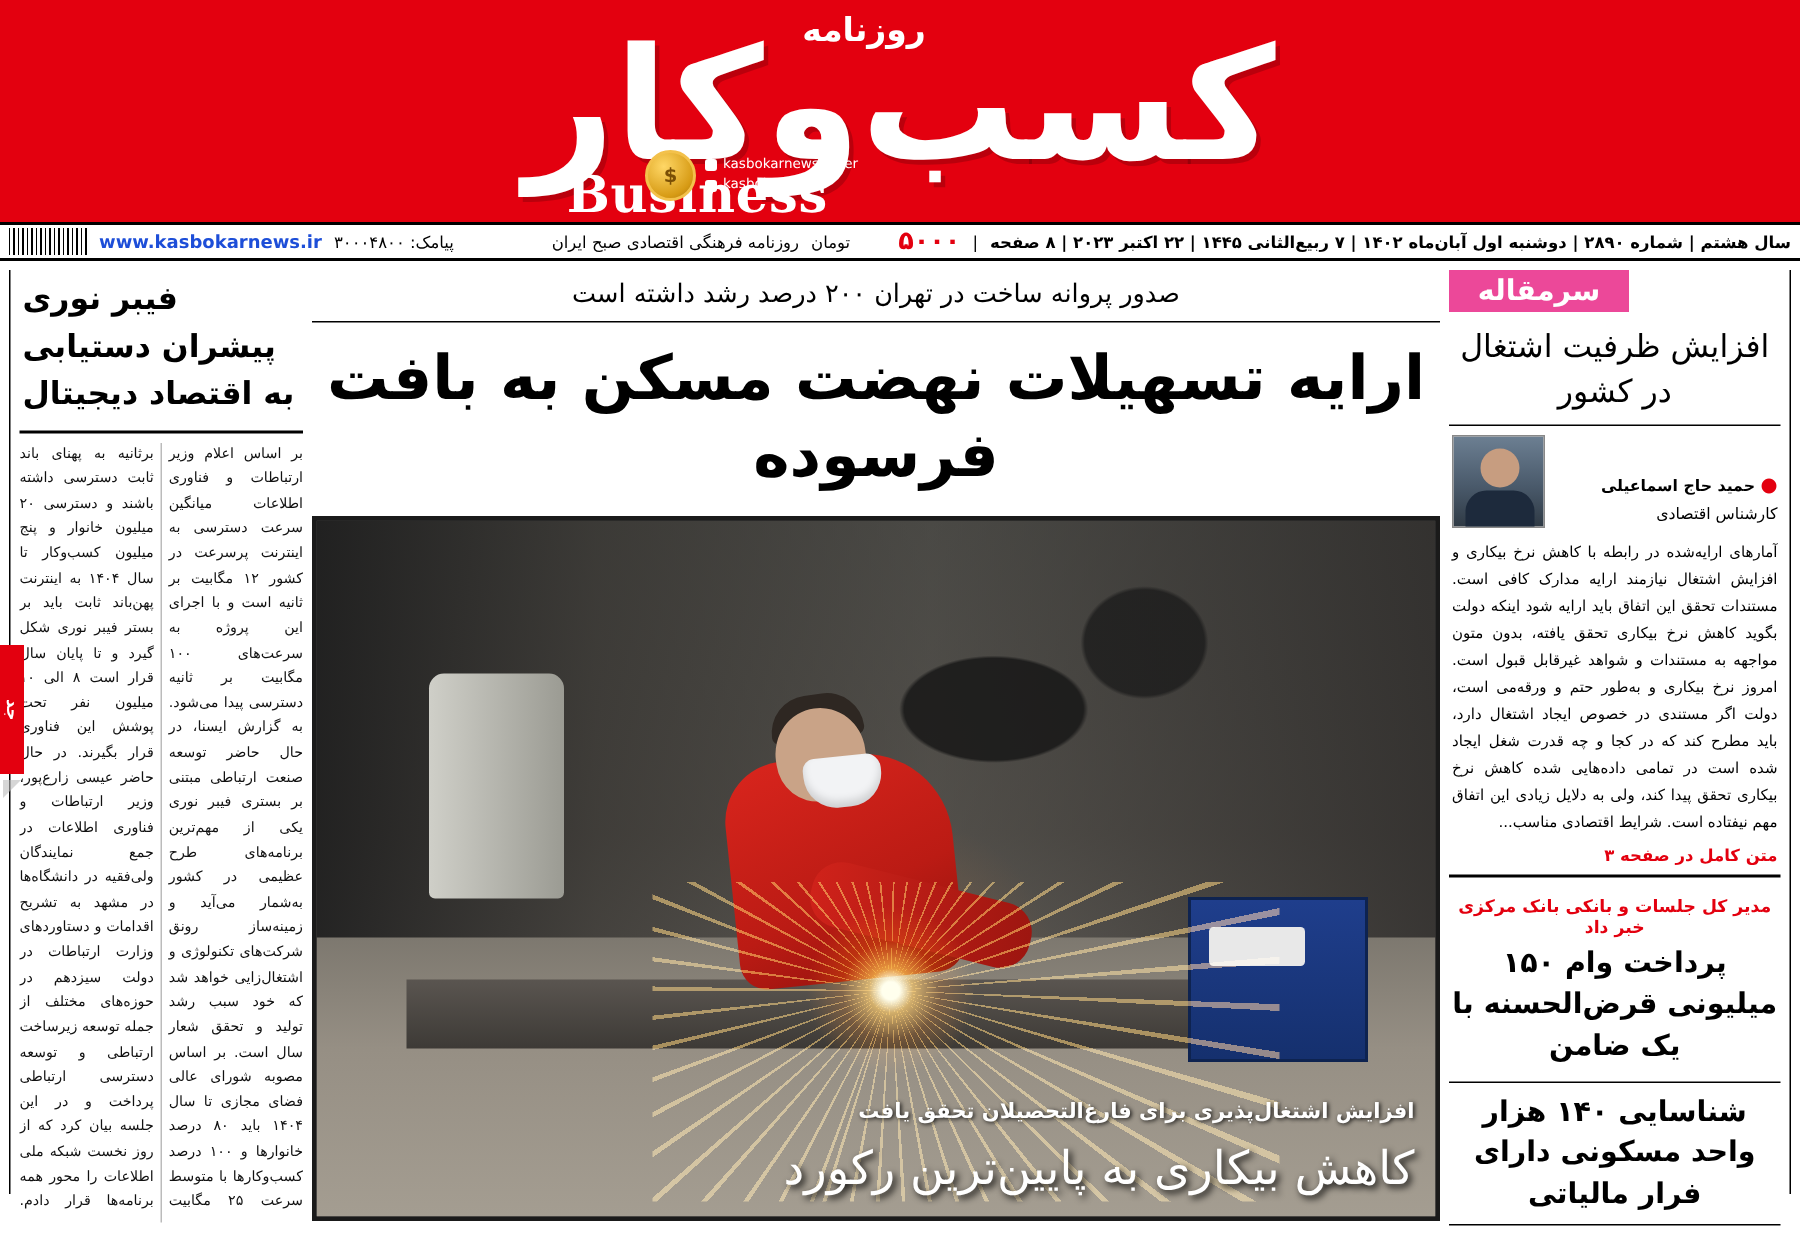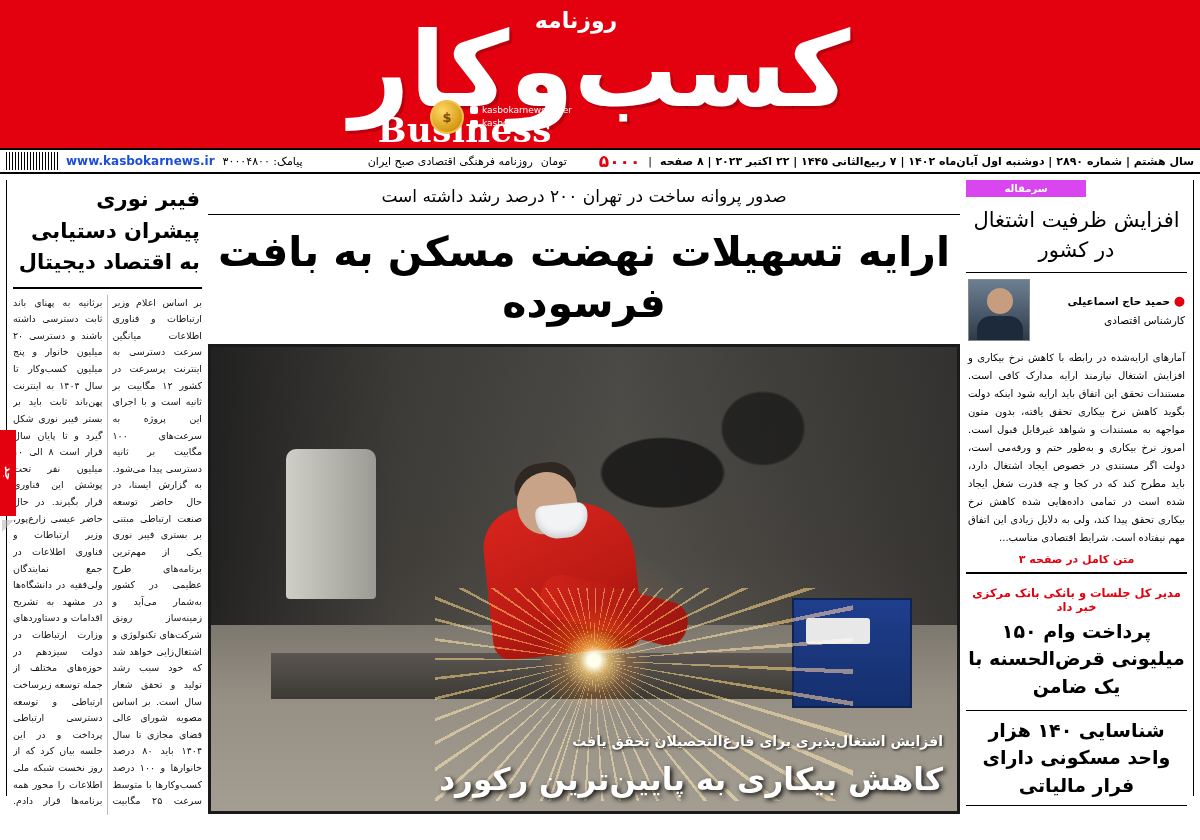--- a/index.html
+++ b/index.html
@@ -121,21 +121,21 @@
     width: 228px;
     border-right: 1px solid #000;
     padding-right: 6px;
   }
 
   
   .lead-title {
     font-size: 21px;
     font-weight: bold;
     line-height: 1.5;
-    text-align: right;
+    text-align: left;
     padding: 4px 2px 8px 2px;
     border-bottom: 2px solid #000;
     margin-bottom: 6px;
   }
   .body-cols {
     column-count: 2;
     column-gap: 10px;
     column-rule: 1px solid #bbb;
     font-size: 9.5px;
     line-height: 1.75;
@@ -249,50 +249,50 @@
     color: #fff;
     font-size: 14px;
     font-weight: bold;
     text-shadow: 1px 1px 3px rgba(0,0,0,0.9);
   }
   .photo-caption-big {
     position: absolute;
     right: 14px; bottom: 14px;
     color: #fff;
     font-size: 31px;
-    font-weight: bold;
+    font-weight: normal;
     text-shadow: 2px 2px 5px rgba(0,0,0,0.95);
   }
 
   
   .side-tab {
-    background: #d946ef;
+    background: #ec4899;
     color: #fff;
-    font-size: 10px;
+    font-size: 19px;
     font-weight: bold;
     text-align: center;
     padding: 3px 0;
     width: 120px;
     margin-right: auto;
     margin-left: 0;
     position: relative;
     right: 0;
   }
   .side-tab-row { display:flex; justify-content:flex-start; }
   .side-title {
     font-size: 21px;
     font-weight: normal;
     text-align: center;
     line-height: 1.45;
     padding: 8px 4px 6px;
     border-bottom: 1px solid #000;
   }
   .author-row {
     display: flex;
-    align-items: center;
+    align-items: flex-end;
     gap: 6px;
     padding: 6px 2px 4px;
   }
   .author-meta { font-size: 10.5px; line-height: 1.6; flex:1; }
   .author-name { font-weight: bold; }
   .author-dot { color:#e3000f; font-size: 13px; }
   .avatar {
     width: 62px; height: 62px;
     background: linear-gradient(180deg,#6c7f92 0%, #4a5a6b 55%, #2f3a45 100%);
     border: 1px solid #888;
@@ -311,21 +311,21 @@
     line-height: 1.8;
     text-align: justify;
     padding: 4px 2px;
     max-height: 232px;
     overflow: hidden;
   }
   .side-more {
     color: #e3000f;
     font-size: 11px;
     font-weight: bold;
-    text-align: center;
+    text-align: right;
     padding: 2px 2px 6px;
     border-bottom: 2px solid #000;
     margin-bottom: 6px;
   }
   .brief {
     border-bottom: 1px solid #000;
     padding: 6px 2px 6px;
   }
   .brief-kicker {
     color: #e3000f;

